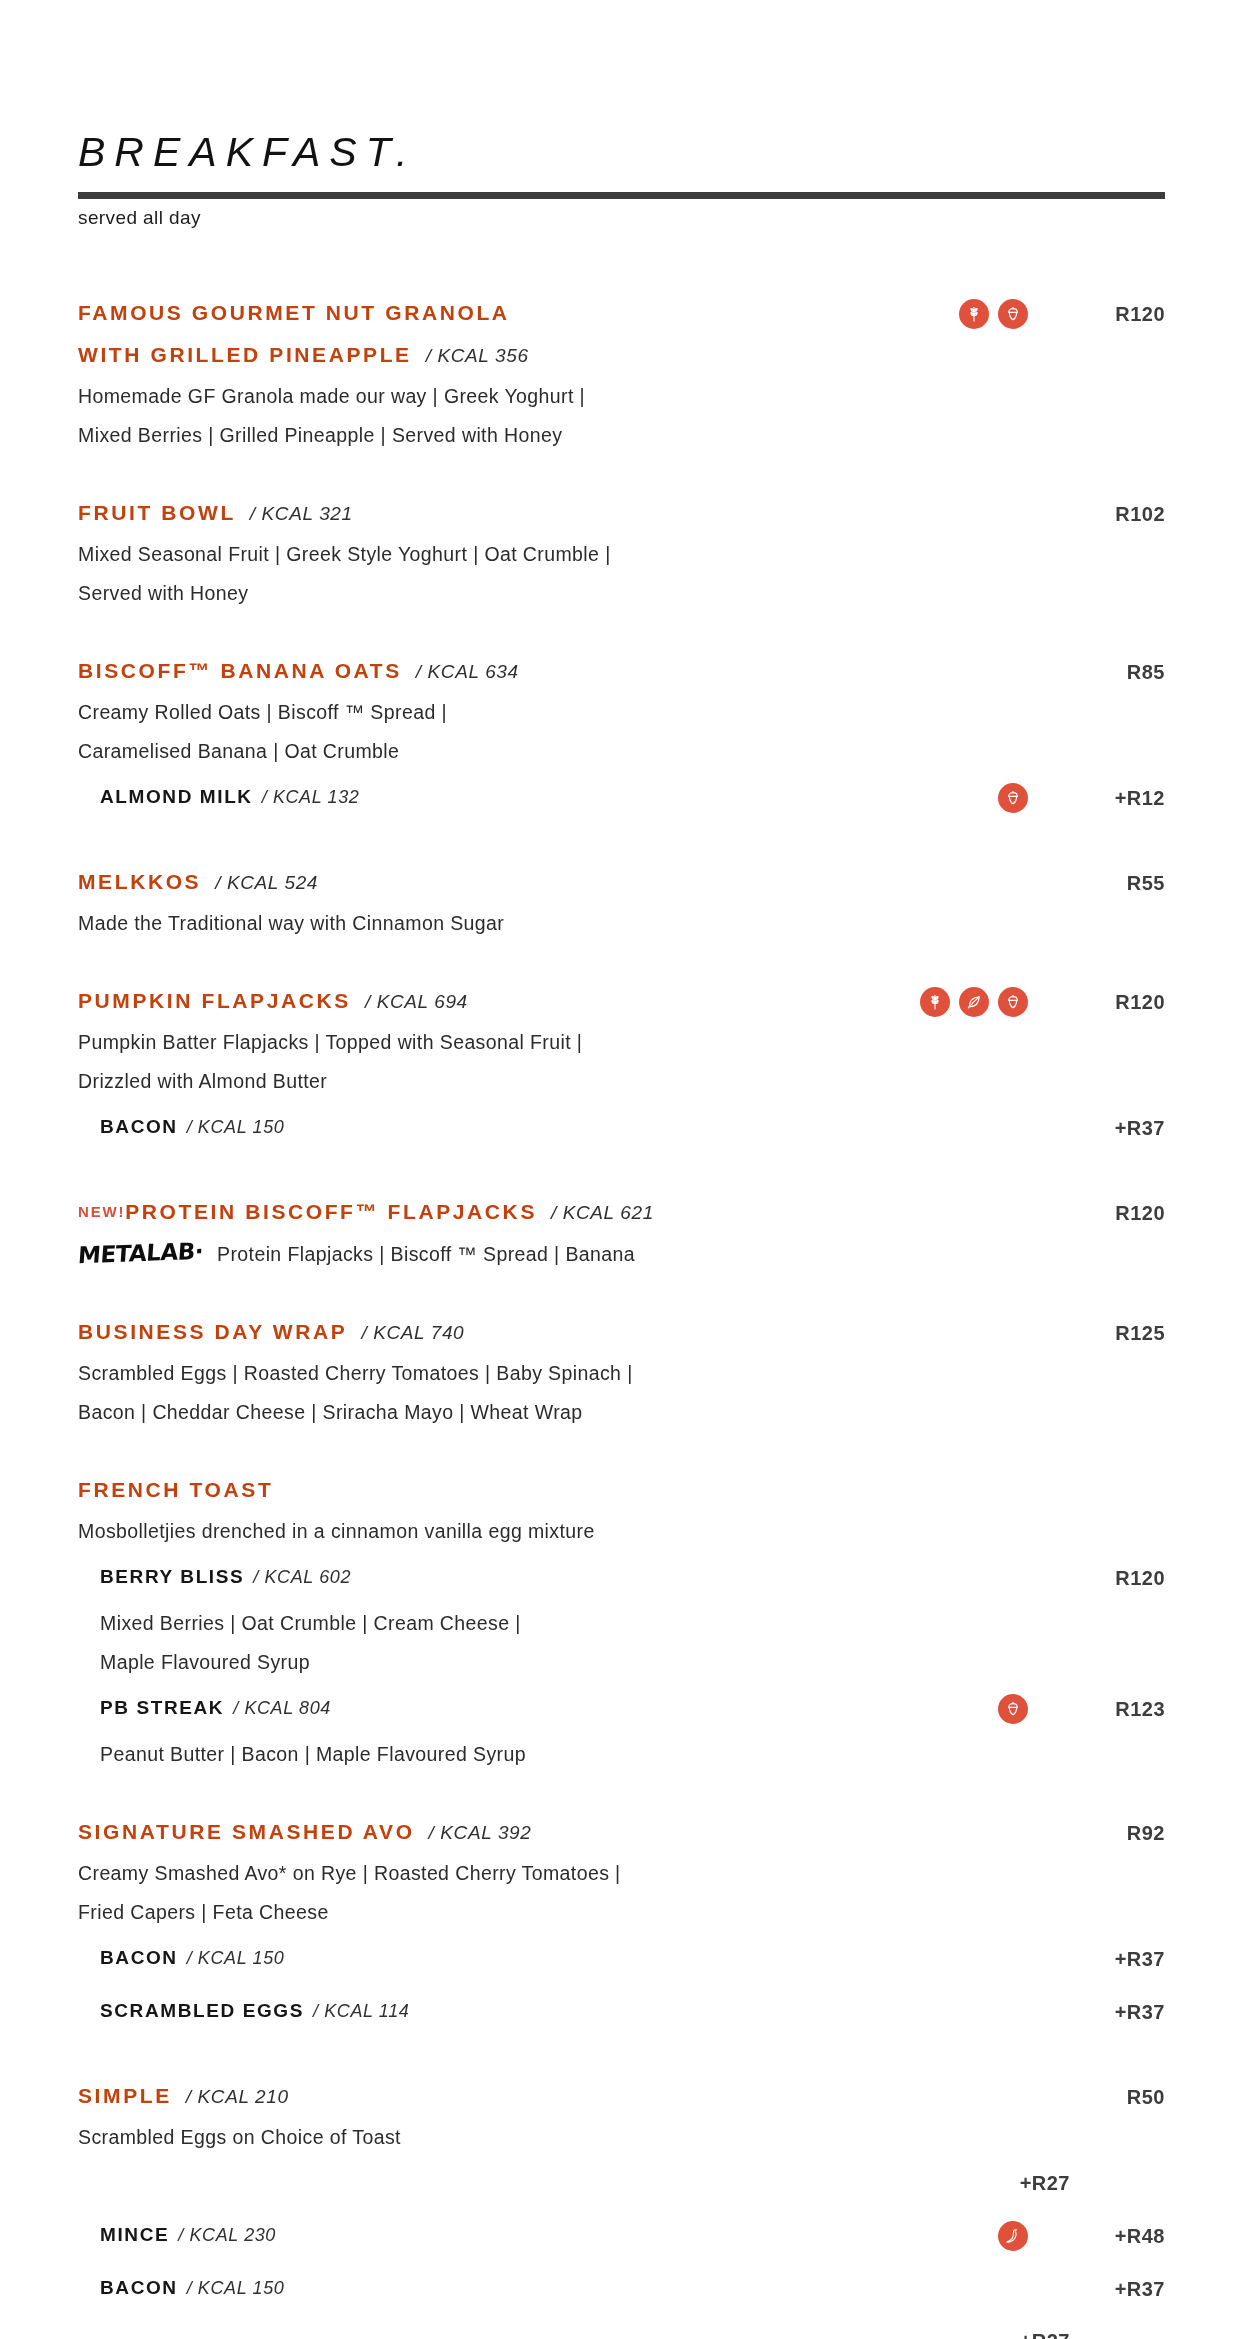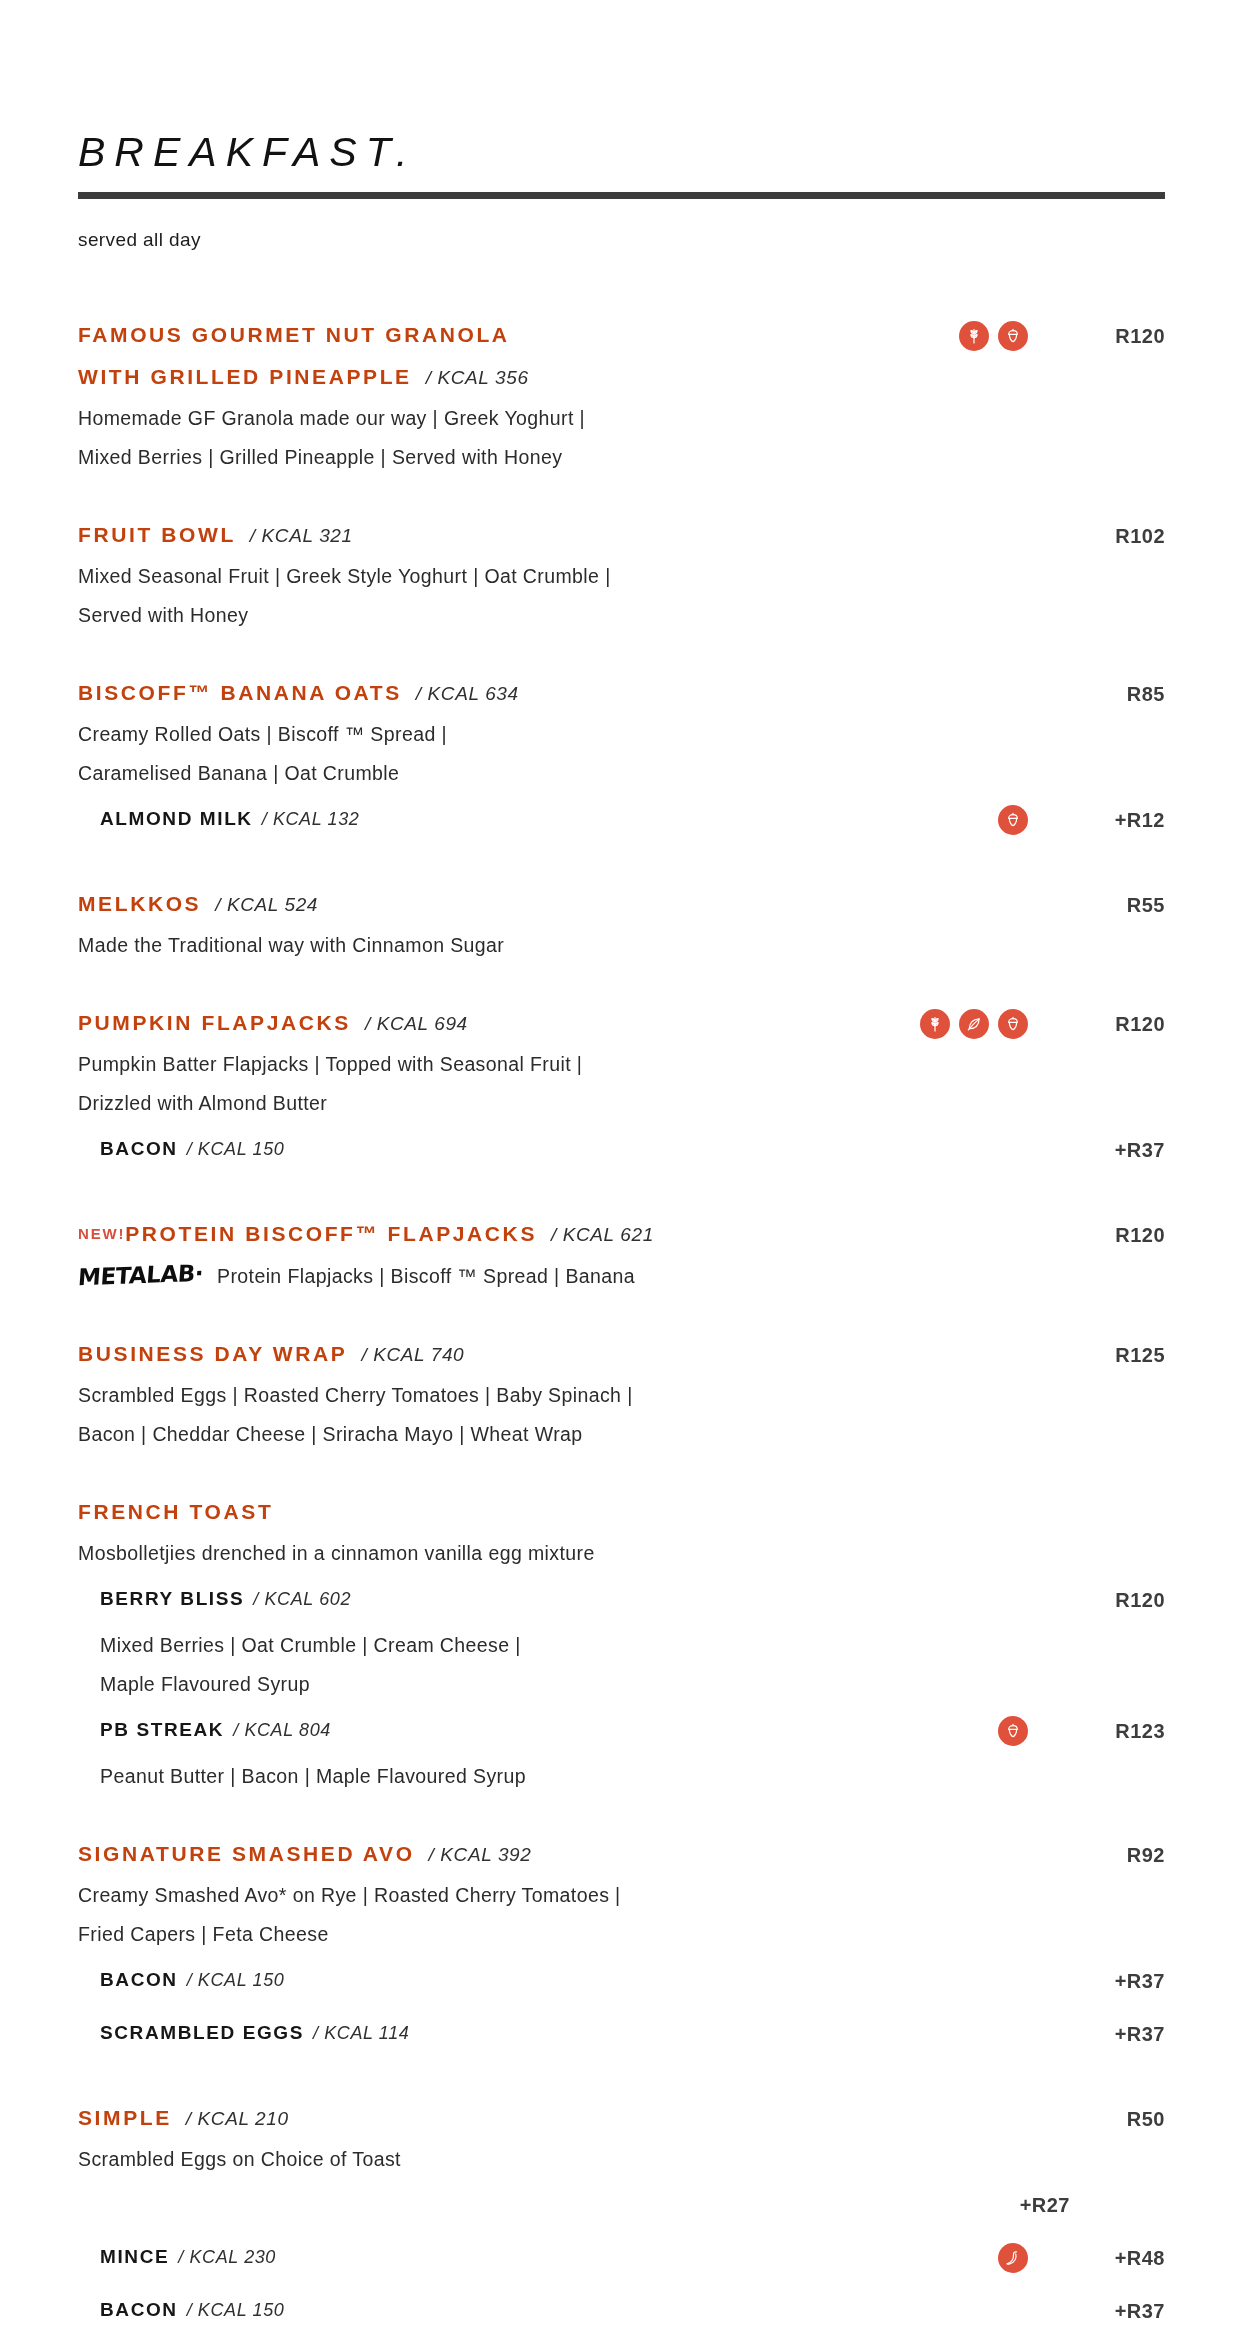--- a/index.html
+++ b/index.html
@@ -23,21 +23,21 @@
     line-height: 48px;
     font-style: italic;
   }
   .title-rule {
     height: 7px;
     background: #3c3c3c;
     margin-top: 16px;
     border: none;
   }
   .subtitle {
-    margin-top: 28px;
+    margin-top: 6px;
     font-size: 19px;
     letter-spacing: 0.4px;
     color: #1c1c1c;
     line-height: 26px;
   }
   
   .menu { margin-top: 62px; }
   .item { margin-bottom: 38px; }
   .row {
     display: grid;

